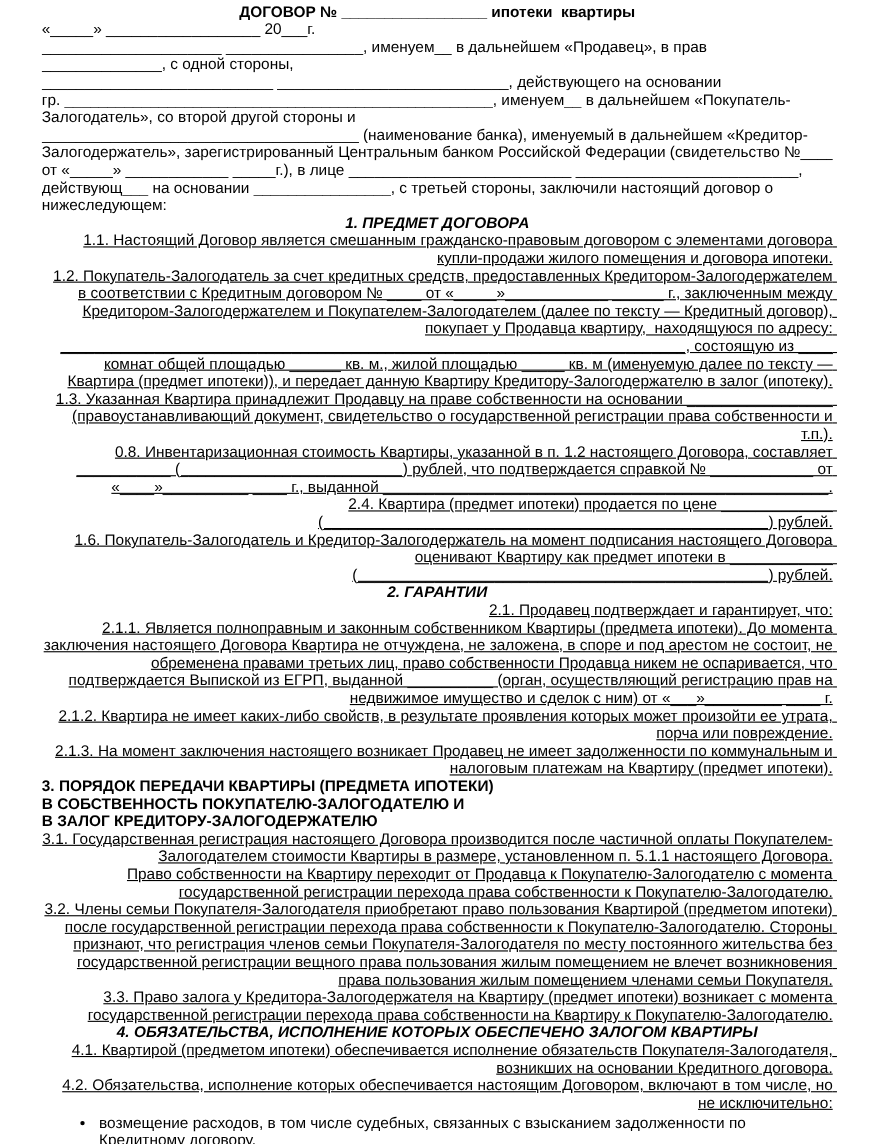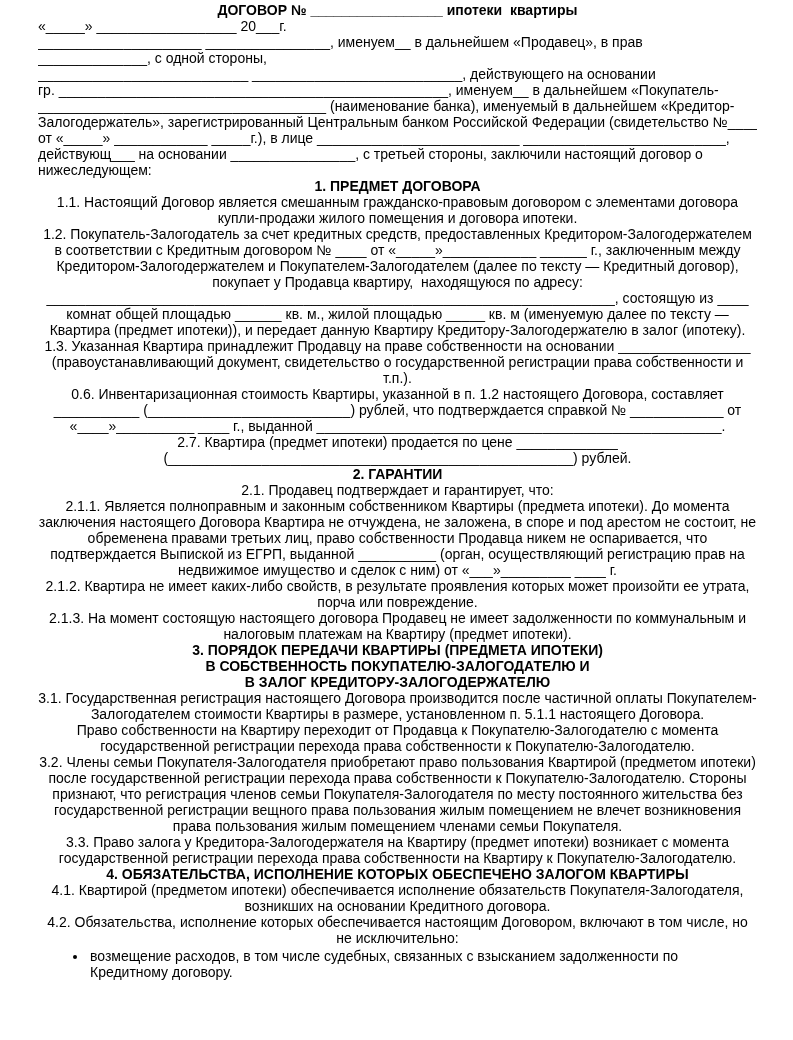--- a/index.html
+++ b/index.html
@@ -31,30 +31,32 @@
   }
   .preamble-line {
     white-space: pre;
     overflow: hidden;
   }
   .section-heading {
     text-align: center;
     font-weight: bold;
     white-space: pre-wrap;
     margin: 0;
+    font-style: italic;
   }
   .heading-line {
-    text-align: center;
+    text-align: left;
     font-weight: bold;
     white-space: pre;
   }
   p.para {
     margin: 0;
     white-space: pre-wrap;
-    text-align: center;
+    text-align: right;
+    text-decoration: underline;
   }
   ul.bullet-list {
     margin: 2px 0 0 0;
     padding-left: 50px;
     list-style-type: disc;
   }
   ul.bullet-list li {
     margin: 0 0 3px 0;
     padding-left: 2px;
     white-space: pre-wrap;
@@ -66,42 +68,44 @@
 <div class="page">
 
   <div class="doc-title">ДОГОВОР № _________________ ипотеки  квартиры</div>
   <div class="date-line">«_____» __________________ 20___г.</div>
 
   <div>
     <div class="preamble-line">_____________________ ________________, именуем__ в дальнейшем «Продавец», в прав</div>
     <div class="preamble-line">______________, с одной стороны,</div>
     <div class="preamble-line">___________________________ ___________________________, действующего на основании</div>
     <div class="preamble-line">гр. __________________________________________________, именуем__ в дальнейшем «Покупатель-</div>
+    <div class="preamble-line">Залогодатель», со второй другой стороны и</div>
     <div class="preamble-line">_____________________________________ (наименование банка), именуемый в дальнейшем «Кредитор-</div>
     <div class="preamble-line">Залогодержатель», зарегистрированный Центральным банком Российской Федерации (свидетельство №______</div>
     <div class="preamble-line">от «_____» ____________ _____г.), в лице __________________________ __________________________,</div>
     <div class="preamble-line">действующ___ на основании ________________, с третьей стороны, заключили настоящий договор о</div>
     <div class="preamble-line">нижеследующем:</div>
   </div>
 
   <div>
     <div class="section-heading">1. ПРЕДМЕТ ДОГОВОРА</div>
     <p class="para">1.1. Настоящий Договор является смешанным гражданско-правовым договором с элементами договора купли-продажи жилого помещения и договора ипотеки.</p>
     <p class="para">1.2. Покупатель-Залогодатель за счет кредитных средств, предоставленных Кредитором-Залогодержателем в соответствии с Кредитным договором № ____ от «_____»____________ ______ г., заключенным между Кредитором-Залогодержателем и Покупателем-Залогодателем (далее по тексту — Кредитный договор), покупает у Продавца квартиру,  находящуюся по адресу: _________________________________________________________________________, состоящую из ____ комнат общей площадью ______ кв. м., жилой площадью _____ кв. м (именуемую далее по тексту — Квартира (предмет ипотеки)), и передает данную Квартиру Кредитору-Залогодержателю в залог (ипотеку).</p>
     <p class="para">1.3. Указанная Квартира принадлежит Продавцу на праве собственности на основании _________________ (правоустанавливающий документ, свидетельство о государственной регистрации права собственности и т.п.).</p>
-    <p class="para">0.6. Инвентаризационная стоимость Квартиры, указанной в п. 1.2 настоящего Договора, составляет ___________ (__________________________) рублей, что подтверждается справкой № ____________ от «____»__________ ____ г., выданной ____________________________________________________.</p>
-    <p class="para">2.7. Квартира (предмет ипотеки) продается по цене _____________ (____________________________________________________) рублей.</p>
+    <p class="para">0.8. Инвентаризационная стоимость Квартиры, указанной в п. 1.2 настоящего Договора, составляет ___________ (__________________________) рублей, что подтверждается справкой № ____________ от «____»__________ ____ г., выданной ____________________________________________________.</p>
+    <p class="para">2.4. Квартира (предмет ипотеки) продается по цене _____________ (____________________________________________________) рублей.</p>
+    <p class="para">1.6. Покупатель-Залогодатель и Кредитор-Залогодержатель на момент подписания настоящего Договора оценивают Квартиру как предмет ипотеки в ____________ (________________________________________________) рублей.</p>
   </div>
 
   <div>
     <div class="section-heading">2. ГАРАНТИИ</div>
     <p class="para">2.1. Продавец подтверждает и гарантирует, что:</p>
     <p class="para">2.1.1. Является полноправным и законным собственником Квартиры (предмета ипотеки). До момента заключения настоящего Договора Квартира не отчуждена, не заложена, в споре и под арестом не состоит, не обременена правами третьих лиц, право собственности Продавца никем не оспаривается, что подтверждается Выпиской из ЕГРП, выданной __________ (орган, осуществляющий регистрацию прав на недвижимое имущество и сделок с ним) от «___»_________ ____ г.</p>
     <p class="para">2.1.2. Квартира не имеет каких-либо свойств, в результате проявления которых может произойти ее утрата, порча или повреждение.</p>
-    <p class="para">2.1.3. На момент состоящую настоящего договора Продавец не имеет задолженности по коммунальным и налоговым платежам на Квартиру (предмет ипотеки).</p>
+    <p class="para">2.1.3. На момент заключения настоящего возникает Продавец не имеет задолженности по коммунальным и налоговым платежам на Квартиру (предмет ипотеки).</p>
   </div>
 
   <div>
     <div class="heading-line">3. ПОРЯДОК ПЕРЕДАЧИ КВАРТИРЫ (ПРЕДМЕТА ИПОТЕКИ)</div>
     <div class="heading-line">В СОБСТВЕННОСТЬ ПОКУПАТЕЛЮ-ЗАЛОГОДАТЕЛЮ И</div>
     <div class="heading-line">В ЗАЛОГ КРЕДИТОРУ-ЗАЛОГОДЕРЖАТЕЛЮ</div>
     <p class="para">3.1. Государственная регистрация настоящего Договора производится после частичной оплаты Покупателем-Залогодателем стоимости Квартиры в размере, установленном п. 5.1.1 настоящего Договора.</p>
     <p class="para">Право собственности на Квартиру переходит от Продавца к Покупателю-Залогодателю с момента государственной регистрации перехода права собственности к Покупателю-Залогодателю.</p>
     <p class="para">3.2. Члены семьи Покупателя-Залогодателя приобретают право пользования Квартирой (предметом ипотеки) после государственной регистрации перехода права собственности к Покупателю-Залогодателю. Стороны признают, что регистрация членов семьи Покупателя-Залогодателя по месту постоянного жительства без государственной регистрации вещного права пользования жилым помещением не влечет возникновения права пользования жилым помещением членами семьи Покупателя.</p>
     <p class="para">3.3. Право залога у Кредитора-Залогодержателя на Квартиру (предмет ипотеки) возникает с момента государственной регистрации перехода права собственности на Квартиру к Покупателю-Залогодателю.</p>

